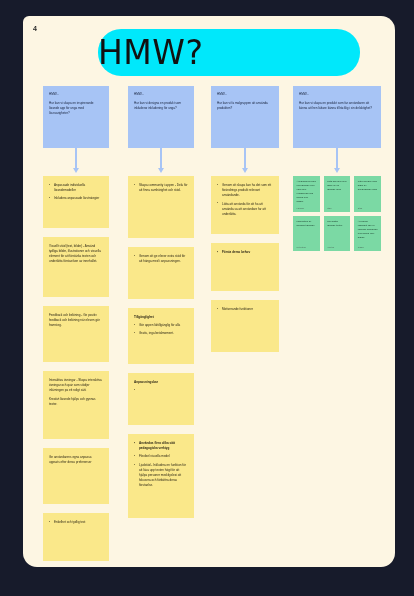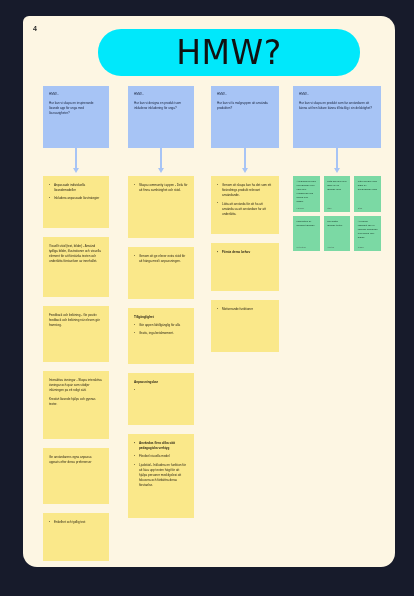--- a/index.html
+++ b/index.html
@@ -24,21 +24,21 @@
     border-radius: 6px 0 8px 0;
     display: flex; align-items: center; justify-content: center;
     font-size: 7px; color: #2a2a2a; font-weight: 600;
   }
   #banner {
     position: absolute;
     left: 75px; top: 13px;
     width: 262px; height: 47px;
     background: #00e8fb;
     border-radius: 23px;
-    display: flex; align-items: center; justify-content: center;
+    display: flex; align-items: center; 
   }
   #banner-title {
     font-size: 33px; color: #111; letter-spacing: .5px;
     font-family: "DejaVu Sans", sans-serif; font-weight: 400;
   }
   .col { position: absolute; top: 70px; }
   .hmw-card {
     background: #a7c4f5;
     padding: 6px 6px 5px 6px;
     font-size: 3.05px; line-height: 1.62;

